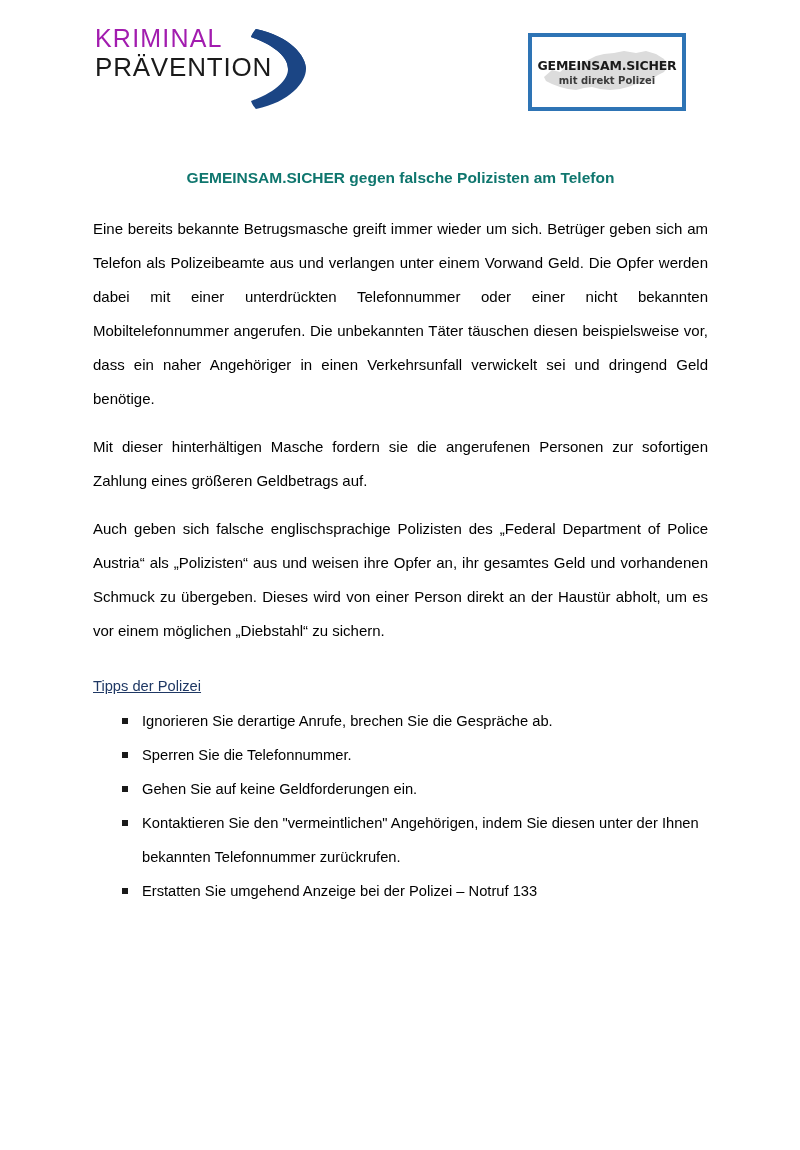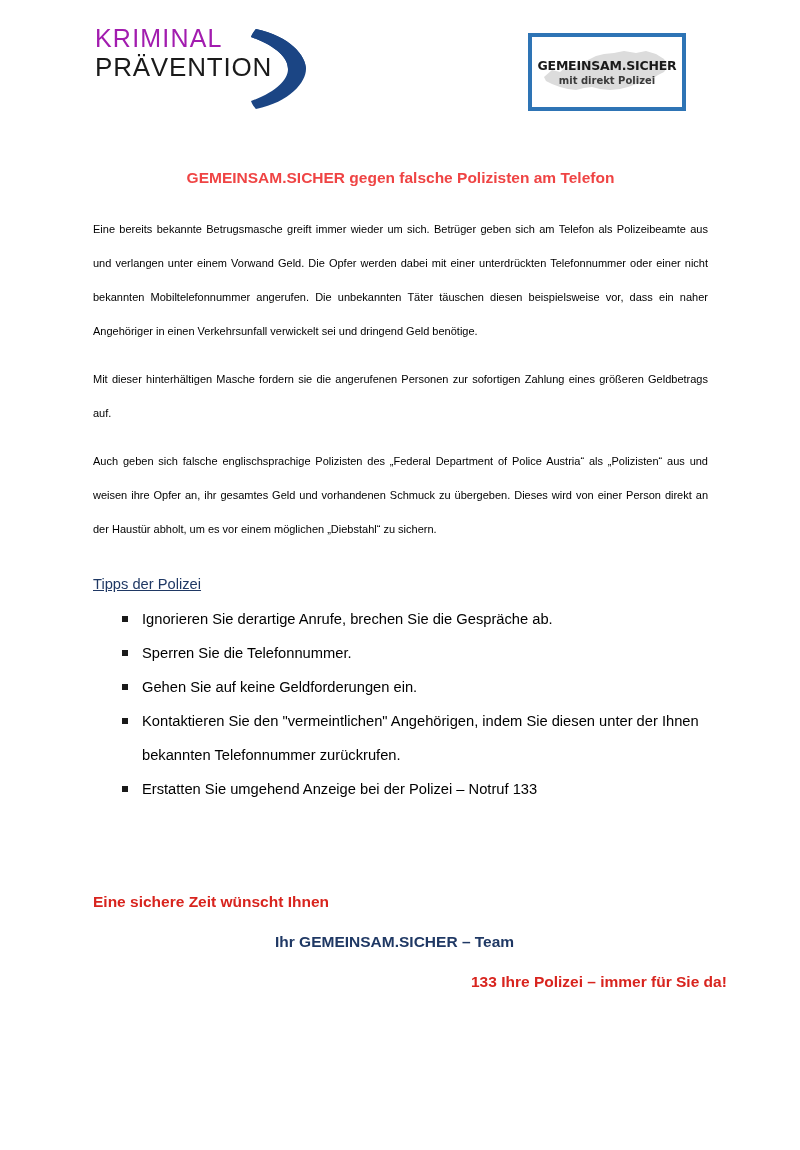--- a/index.html
+++ b/index.html
@@ -116,29 +116,29 @@
     position: absolute;
     left: 93px;
     top: 166px;
     width: 615px;
   }
 
   .doc-title {
     font-family: "Liberation Sans", sans-serif;
     font-size: 15.5px;
     font-weight: bold;
-    color: #ef4444;
+    color: #0f766e;
     text-align: center;
     line-height: 24px;
     margin: 0 0 22px 0;
   }
 
   p.body-par {
     font-family: "Liberation Sans", sans-serif;
-    font-size: 11px;
+    font-size: 15px;
     color: #000000;
     text-align: justify;
     line-height: 34px;
     margin: 0 0 14px 0;
     hyphens: none;
   }
 
   .tips-heading {
     font-family: "Liberation Sans", sans-serif;
     font-size: 14.7px;
@@ -244,21 +244,16 @@
       <li>
         <span class="bullet-sq"></span>
         <span>Kontaktieren Sie den "vermeintlichen" Angehörigen, indem Sie diesen unter der Ihnen bekannten Telefonnummer zurückrufen.</span>
       </li>
       <li>
         <span class="bullet-sq"></span>
         <span>Erstatten Sie umgehend Anzeige bei der Polizei – Notruf 133</span>
       </li>
     </ul>
 
-    <div class="closing">
-      <div class="close-line close-1">Eine sichere Zeit wünscht Ihnen</div>
-      <div class="close-line close-2">Ihr GEMEINSAM.SICHER – Team</div>
-      <div class="close-line close-3">133 Ihre Polizei – immer für Sie da!</div>
-    </div>
 
   </div>
 
 </div>
 
 </body></html>

